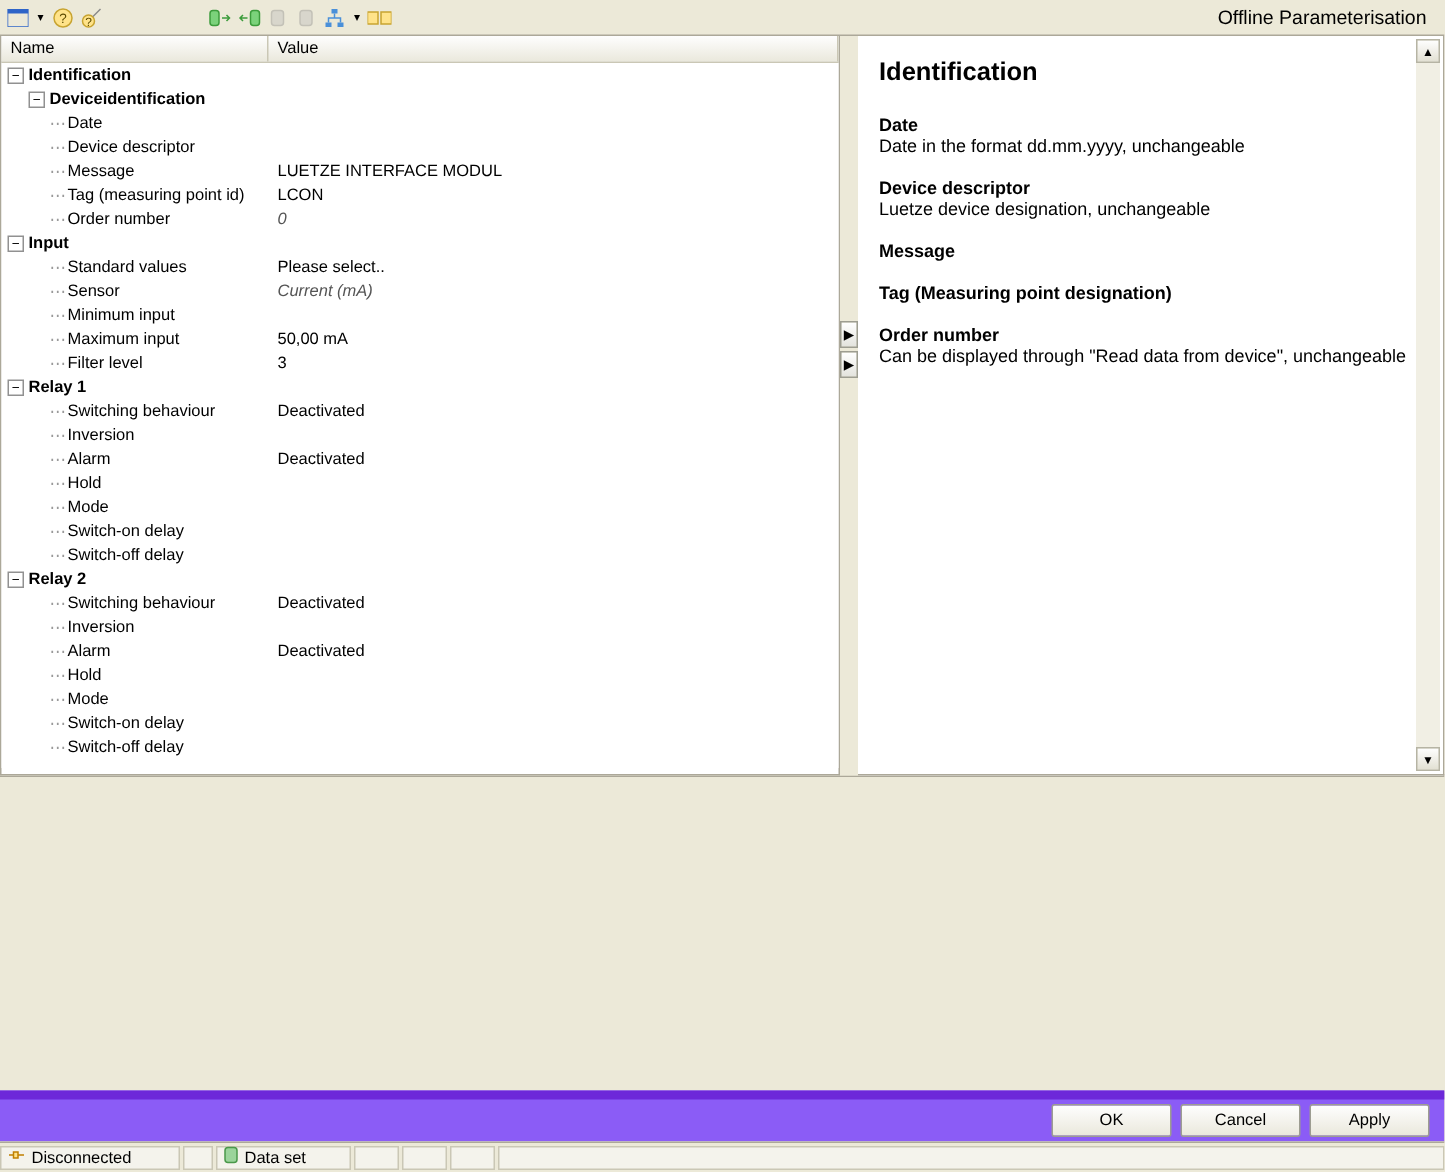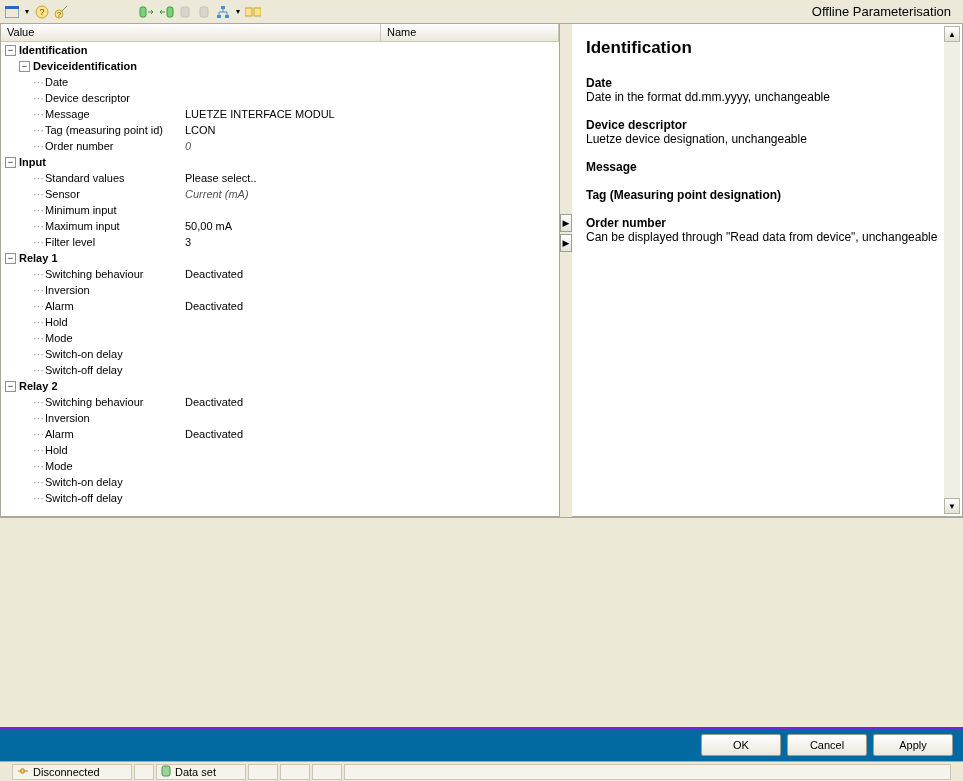--- a/index.html
+++ b/index.html
@@ -110,33 +110,33 @@
     width: 330px; display:inline-block; font-size:11px;
   }
 
   .right-pane h1 { font-size:17px; font-weight:bold; margin:0 0 18px 0; }
   .help-block { margin-bottom: 14px; }
   .help-block .hb-title { font-weight:bold; font-size:12px; }
   .help-block .hb-body { font-size:12px; }
 
   .lower-gap { height: 210px; background: #ece9d8; border-top:1px solid #aca899;}
   .button-bar {
-    height: 34px; background:#0369a1; display:flex; align-items:center;
+    height: 34px; background:#8b5cf6; display:flex; align-items:center;
     justify-content:flex-end; gap:6px; padding:0 10px;
-    border-top:2px solid #6d28d9;
+    border-top:6px solid #6d28d9;
   }
   .btn {
     width: 80px; height:22px;
     background: linear-gradient(#fefefe,#eae8dc);
     border:1px solid #9d9d91; border-radius:2px;
     font-size:11px; cursor:pointer;
   }
   .status-bar {
     height:20px; background:#ece9d8; border-top:1px solid #aca899;
-    display:flex; align-items:center; padding:0 12px; gap:2px;
+    display:flex; align-items:center; padding:0 0; gap:2px;
   }
   .sb-cell {
     height:16px; border:1px solid #cac7b5; background:#f4f3ec;
     display:flex; align-items:center; padding:0 4px; font-size:11px;
   }
 </style>
 </head>
 <body>
 
 <div class="toolbar">
@@ -201,22 +201,22 @@
           <rect x="9" y="2" width="7" height="8" fill="#ffe38a" stroke="#c8a431"></rect>
         </svg>
     </span>
   </div>
   <span class="title">Offline Parameterisation</span>
 </div>
 
 <div class="main">
   <div class="left-pane">
     <div class="columns-header">
+      <div class="ch-cell ch-name">Name</div>
       <div class="ch-cell ch-value">Value</div>
-      <div class="ch-cell ch-name">Name</div>
     </div>
     <div class="tree-wrap">
         <div class="tree-body">
 
       <div class="row">
         <div class="name-cell">
               <span class="expander">−</span>
               <span class="bold">Identification</span>
             </div>
         <div class="value-cell"></div>

